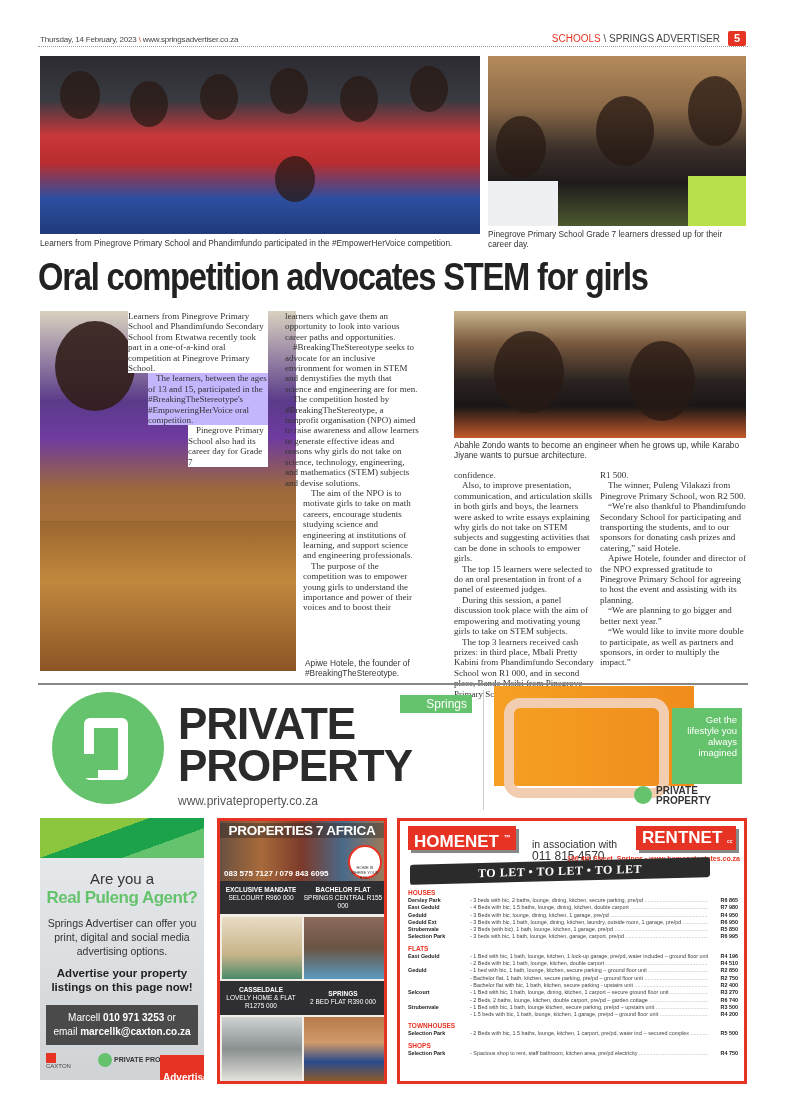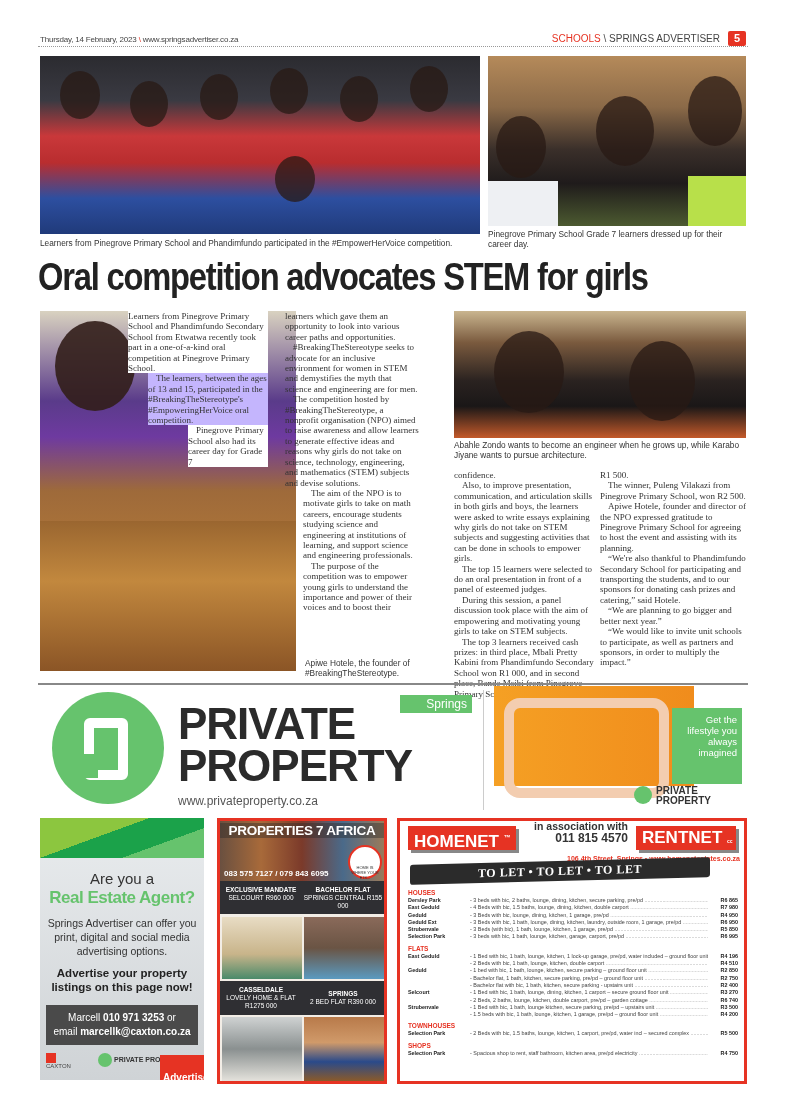--- a/index.html
+++ b/index.html
@@ -74,21 +74,21 @@
 .p4a .badge{position:absolute;left:128px;top:24px;width:34px;height:34px;border-radius:50%;background:#fff;border:2px solid #e63323;font-size:4px;text-align:center;padding-top:18px;color:#333}
 .p4a .band{position:absolute;left:0;width:164px;height:33px;background:#2f2f33;color:#fff;font-size:6.5px;text-align:center}
 .p4a .band .l,.p4a .band .r{position:absolute;top:5px;width:82px;line-height:8px}
 .p4a .band .l{left:0}.p4a .band .r{left:82px}
 .p4a .band b{font-weight:bold;display:block}
 .p4a .img{position:absolute;width:80px}
 
 .hn{left:397px;top:818px;width:350px;height:266px;border:3px solid #e63323;background:#fff;font-family:"Liberation Sans",sans-serif;overflow:hidden}
 .hn .logo-l{position:absolute;left:8px;top:5px;width:108px;height:24px;background:#e63323;color:#fff;font-weight:bold;font-size:17px;line-height:24px;padding-left:6px;box-shadow:3px 3px 0 #888}
 .hn .logo-l sup{font-size:7px}
-.hn .assoc{position:absolute;left:132px;top:0;width:96px;text-align:right;font-weight:bold;font-size:10.5px;color:#333;line-height:11px}
+.hn .assoc{position:absolute;left:132px;top:18px;width:96px;text-align:left;font-weight:normal;font-size:10.5px;color:#333;line-height:11px}
 .hn .logo-r{position:absolute;left:236px;top:5px;width:100px;height:24px;background:#e63323;color:#fff;font-weight:bold;font-size:17px;line-height:24px;padding-left:6px;box-shadow:3px 3px 0 #888}
 .hn .logo-r small{font-size:5px}
 .hn .addr{position:absolute;left:140px;top:34px;width:200px;text-align:right;font-size:7px;font-weight:bold;color:#e63323}
 .hn .ribbon{position:absolute;left:10px;top:40px;width:300px;height:20px;background:#2b2b2b;color:#fff;font-family:"Liberation Serif",serif;font-weight:bold;font-size:12px;text-align:center;line-height:20px;transform:skewY(-1.5deg);border-radius:3px;letter-spacing:.5px}
 .hn .list{position:absolute;left:8px;top:64px;width:330px;font-size:5.4px;color:#444;line-height:7.3px}
 .hn .cat{color:#e63323;font-weight:bold;font-size:6.5px;margin-top:4px;line-height:8px}
 .hn .row{display:flex}
 .hn .area{width:62px;font-weight:bold;color:#222;flex:none}
 .hn .desc{flex:1;overflow:hidden;white-space:nowrap}
 .hn .desc:after{content:" ..........................................................................................................................................";color:#777}
@@ -159,24 +159,24 @@
 <div class="abs col c3">
   <p class="noind">confidence.</p>
   <p>Also, to improve presentation, communication, and articulation skills in both girls and boys, the learners were asked to write essays explaining why girls do not take on STEM subjects and suggesting activities that can be done in schools to empower girls.</p>
   <p>The top 15 learners were selected to do an oral presentation in front of a panel of esteemed judges.</p>
   <p>During this session, a panel discussion took place with the aim of empowering and motivating young girls to take on STEM subjects.</p>
   <p>The top 3 learners received cash prizes: in third place, Mbali Pretty Kabini from Phandimfundo Secondary School won R1 000, and in second place, Bande Msibi from Pinegrove Primary School won</p>
 </div>
 <div class="abs col c4">
   <p class="noind">R1 500.</p>
   <p>The winner, Puleng Vilakazi from Pinegrove Primary School, won R2 500.</p>
+  <p>“We're also thankful to Phandimfundo Secondary School for participating and transporting the students, and to our sponsors for donating cash prizes and catering,” said Hotele.</p>
   <p>Apiwe Hotele, founder and director of the NPO expressed gratitude to Pinegrove Primary School for agreeing to host the event and assisting with its planning.</p>
-  <p>“We're also thankful to Phandimfundo Secondary School for participating and transporting the students, and to our sponsors for donating cash prizes and catering,” said Hotele.</p>
   <p>“We are planning to go bigger and better next year.”</p>
-  <p>“We would like to invite unit schools to participate, as well as partners and sponsors, in order to multiply the impact.”</p>
+  <p>“We would like to invite more double to participate, as well as partners and sponsors, in order to multiply the impact.”</p>
 </div>
 
 <div class="abs adrule"></div>
 
 <div class="abs pp-logo">
     <div class="glyph"></div>
   </div>
 <div class="abs pp-word">
   <div>PRIVATE</div>
   <div>PROPERTY</div>
@@ -191,21 +191,21 @@
   <div class="minilogo"></div>
   <div class="miniword">
     <div>PRIVATE</div>
     <div>PROPERTY</div>
   </div>
 </div>
 
 <div class="abs agent">
   <div class="tri1"></div>
   <div class="q1">Are you a</div>
-  <div class="q2">Real Estate Agent?</div>
+  <div class="q2">Real Puleng Agent?</div>
   <div class="q3">Springs Advertiser can offer you print, digital and social media advertising options.</div>
   <div class="q4">Advertise your property listings on this page now!</div>
   <div class="contact">
     <div><span>Marcell</span> <b>010 971 3253</b> <span>or</span></div>
     <div><span>email</span> <b>marcellk@caxton.co.za</b></div>
   </div>
   <div class="logos">
     <div class="lg-caxton"><i></i><span>CAXTON</span></div>
     <div class="lg-pp"><i></i><span>PRIVATE PROPERTY</span></div>
     <div class="lg-adv">Advertiser</div>

